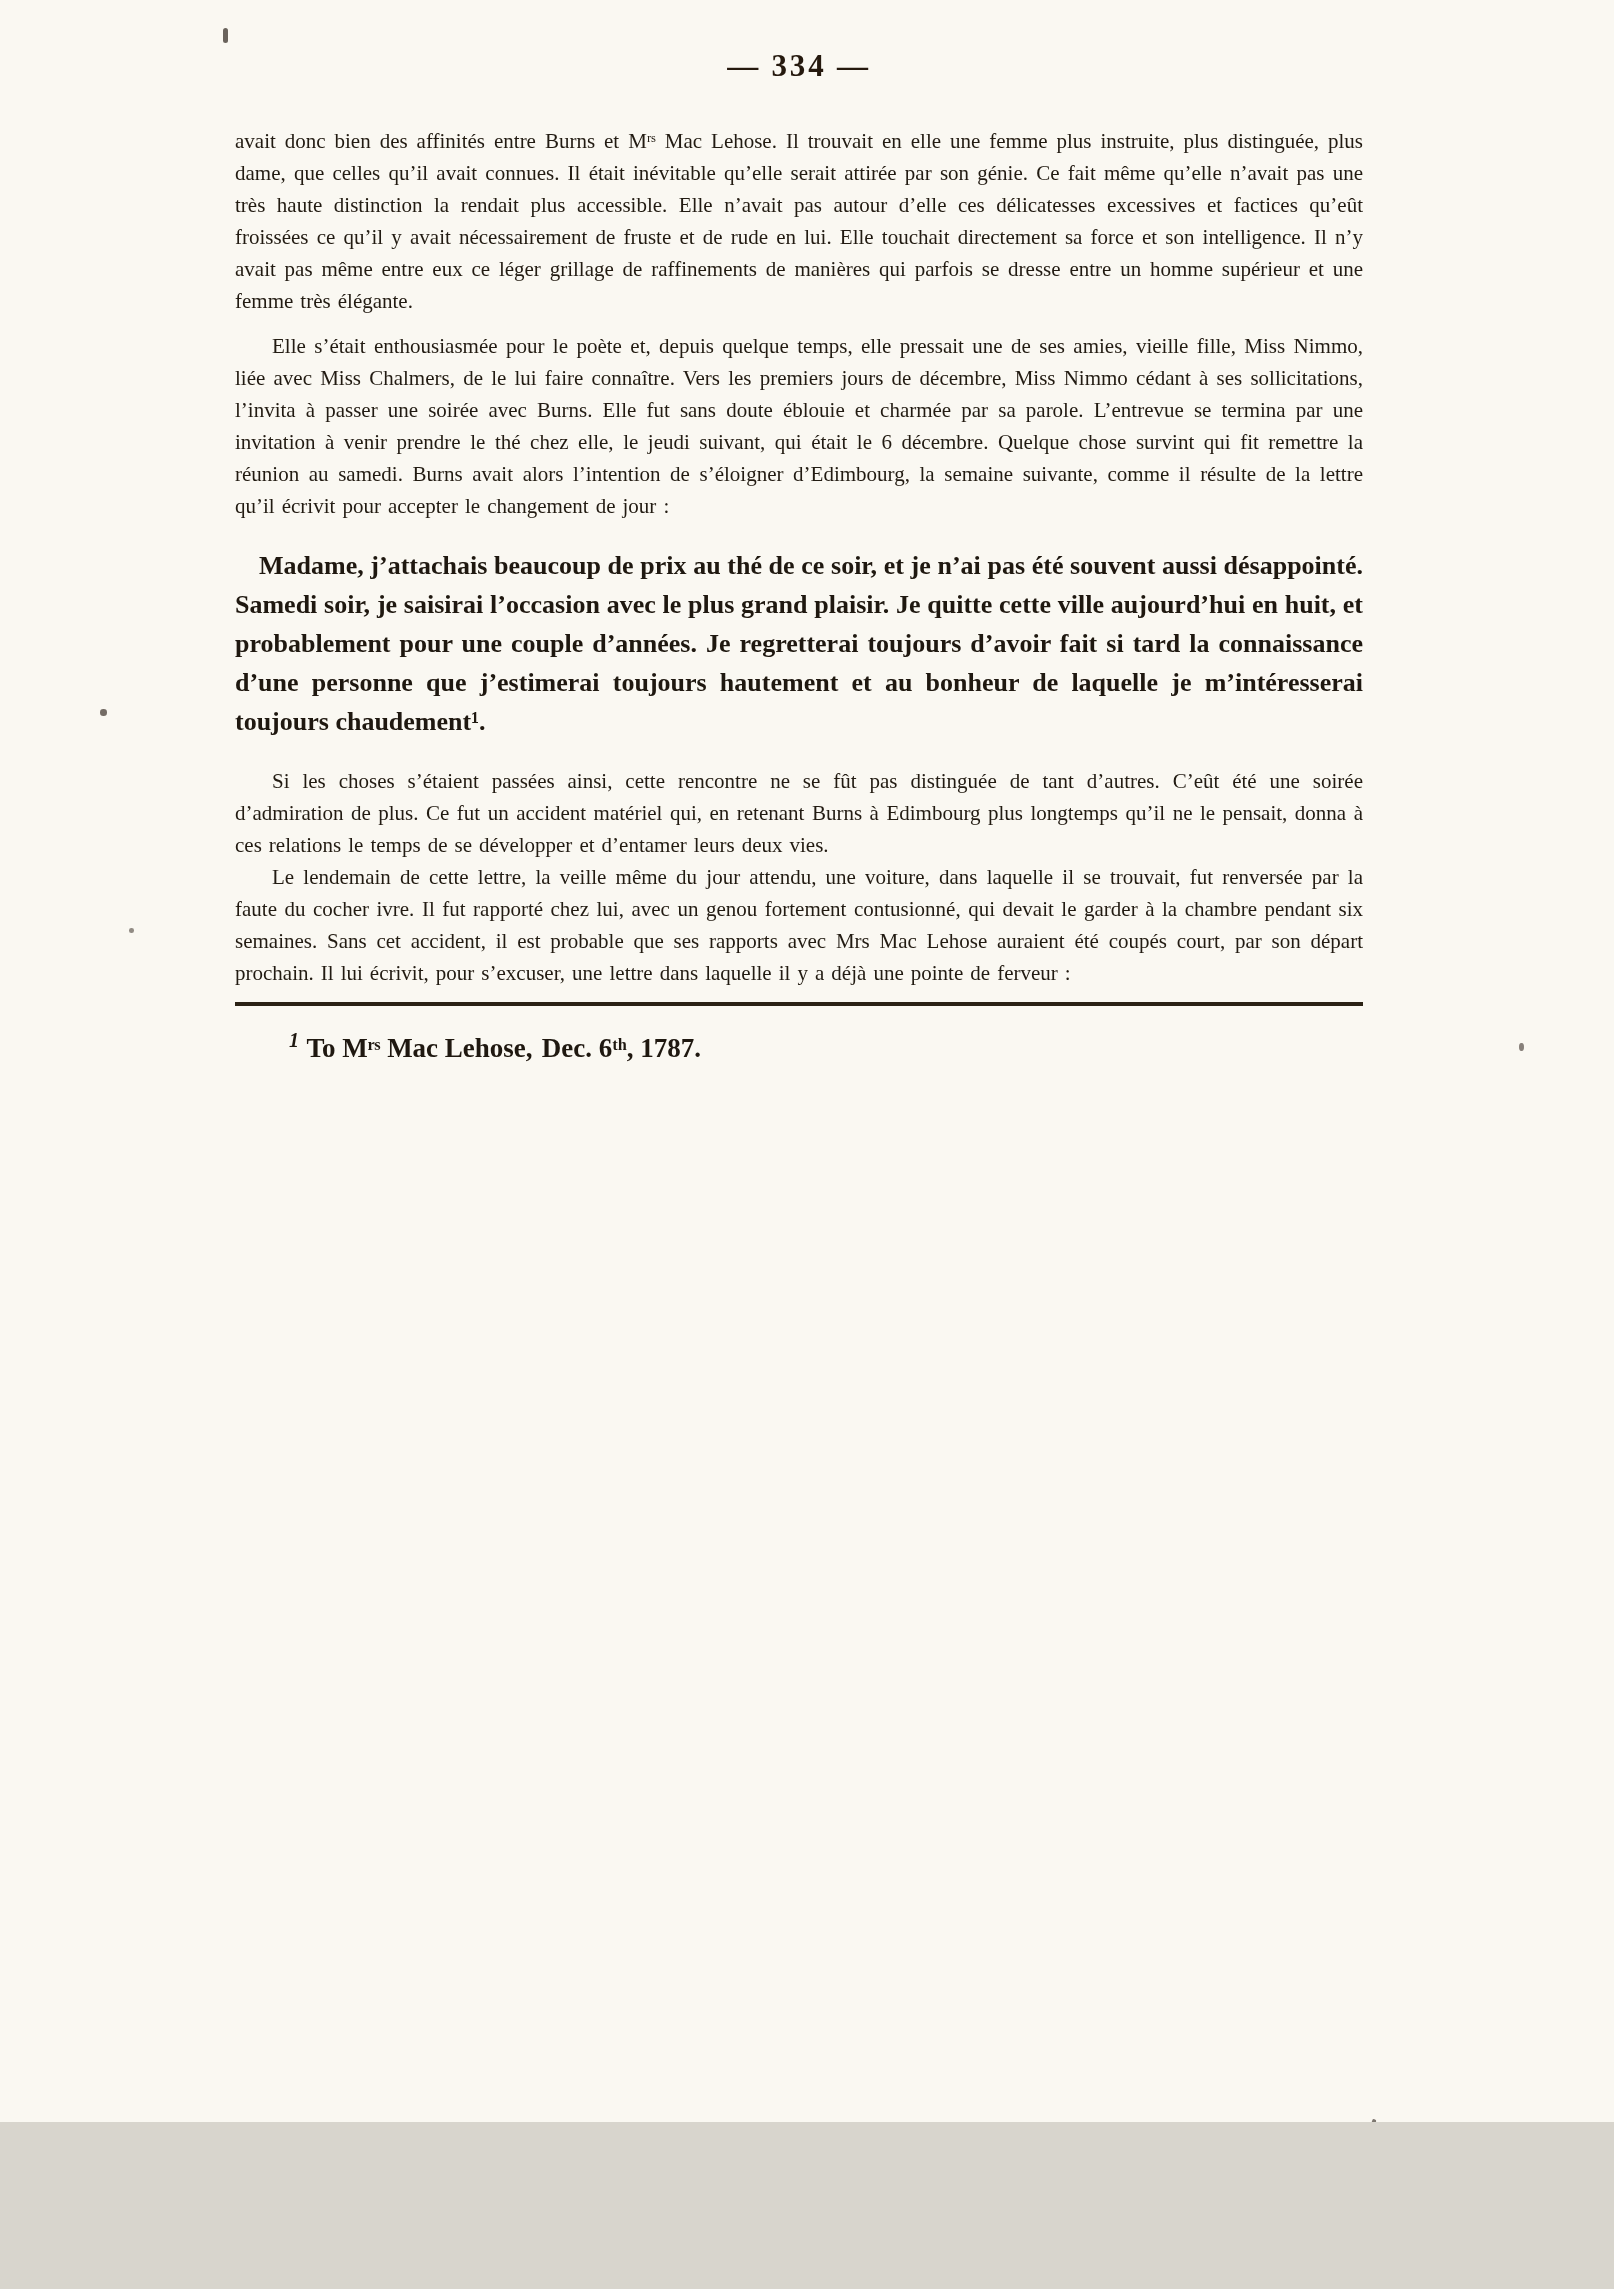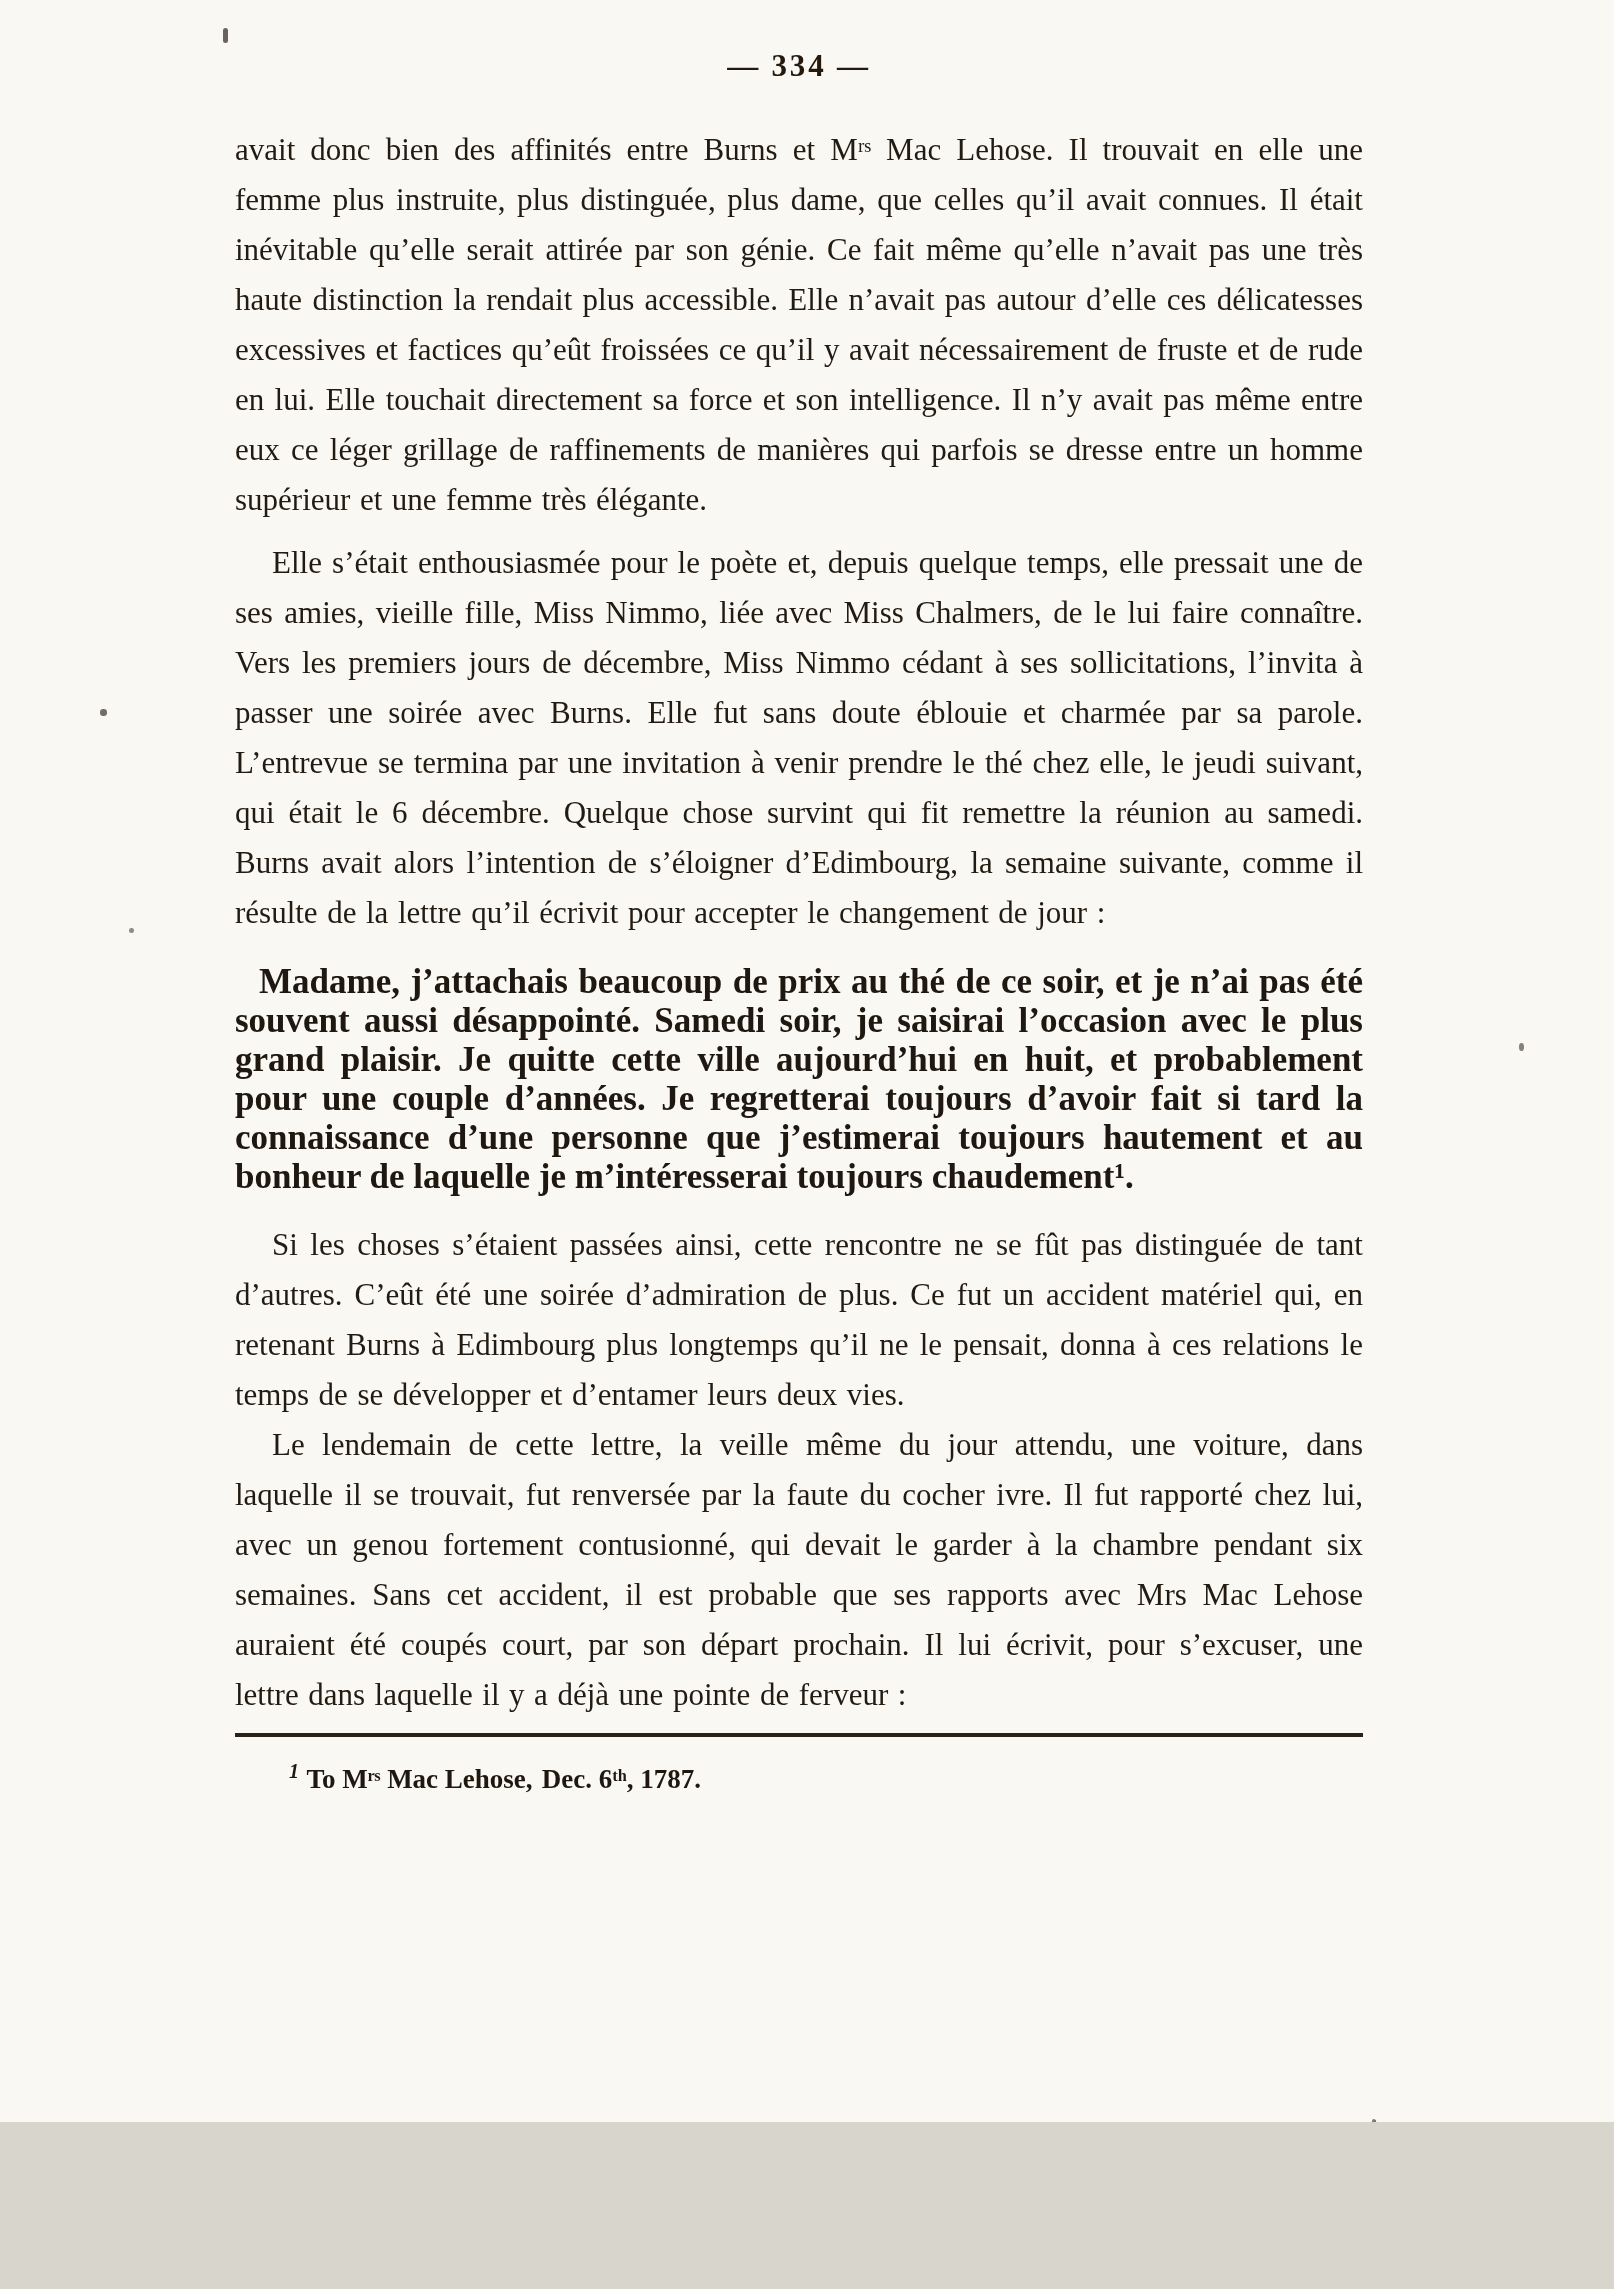--- a/index.html
+++ b/index.html
@@ -21,33 +21,33 @@
   .page-number {
     text-align: center;
     font-size: 31px;
     font-weight: 700;
     letter-spacing: 2.8px;
     margin-bottom: 41px;
     color: #25190e;
   }
 
   .body-para {
-    font-size: 31px;
-    line-height: 50px;
+    font-size: 21px;
+    line-height: 32px;
     text-align: justify;
     text-indent: 37px;
     word-spacing: 1.8px;
   }
 
   .body-para.continuation { text-indent: 0; }
 
   .para-gap { margin-top: 13px; }
 
   .quote {
-    font-size: 35px;
+    font-size: 26px;
     font-weight: 700;
     line-height: 39px;
     text-align: justify;
     text-indent: 24px;
     margin: 24px 0;
     color: #1f1810;
   }
 
   .quote.closing { margin-top: 20px; margin-bottom: 18.5px; }
 

